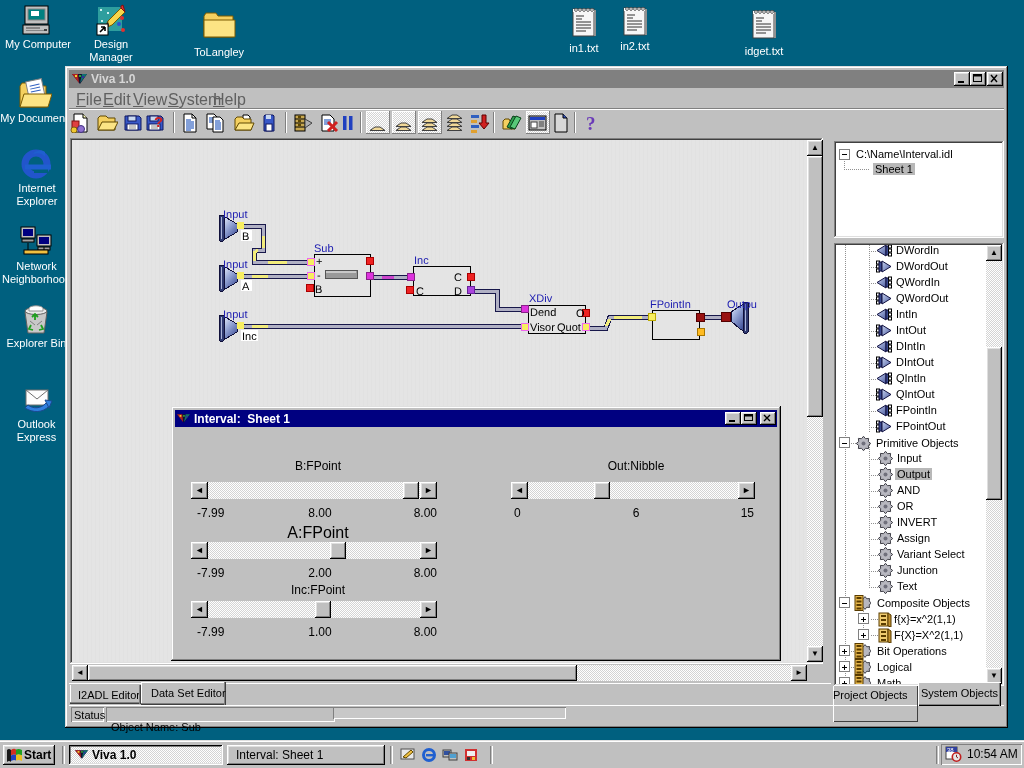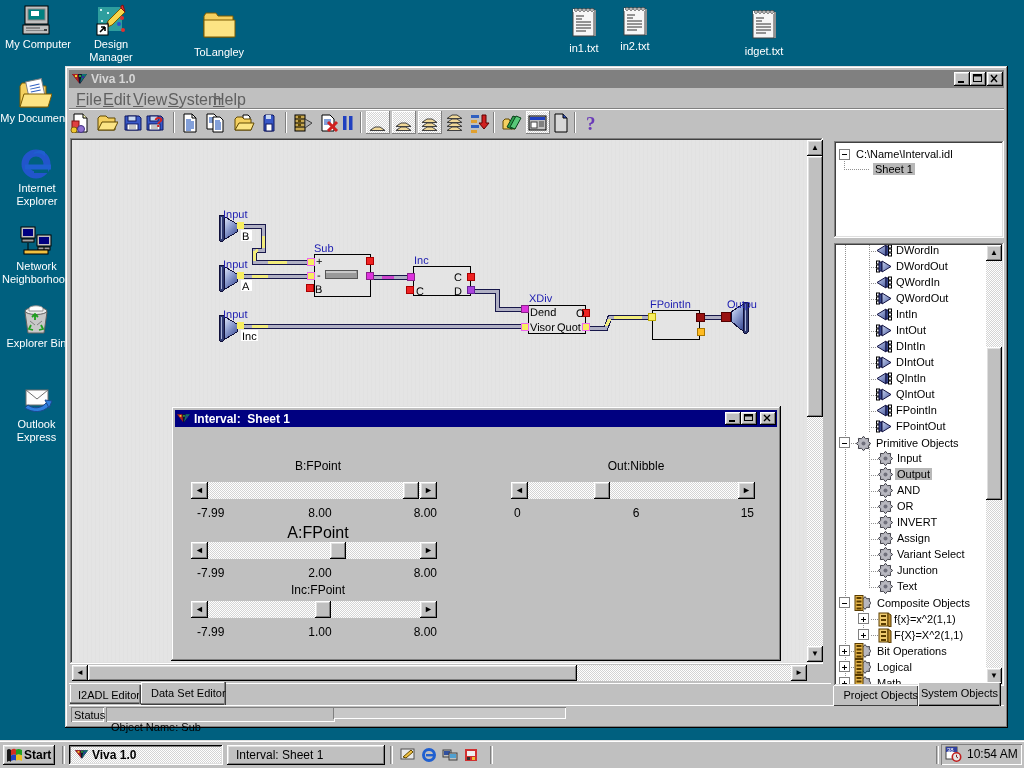--- a/index.html
+++ b/index.html
@@ -972,21 +972,21 @@
 <div class="arr" style="left:0;width:17px;height:17px;line-height:17px;font-size:9px">◄</div>
 <div class="ab dithl" style="left:17px;width:212px;height:17px"></div>
 <div class="ab bo" style="left:124px;width:16px;height:17px"></div>
 <div class="arr" style="left:229px;width:17px;height:17px;line-height:17px;font-size:9px">►</div>
 </div>
     <div class="tl" style="left:197px;top:625px;font-size:12px">-7.99</div>
     <div class="tl" style="left:290px;top:625px;width:60px;text-align:center;font-size:12px">1.00</div>
     <div class="tl" style="left:377px;top:625px;width:60px;text-align:right;font-size:12px">8.00</div>
   </div>
 
-<div class="ab tl" style="left:833px;top:686px;width:85px;height:20px;box-shadow:inset 1px 0 #fff,inset -1px 0 #404040,inset 0 -1px #404040;text-align:right;line-height:19px">Project Objects</div>
+<div class="ab tl" style="left:833px;top:686px;width:85px;height:36px;box-shadow:inset 1px 0 #fff,inset -1px 0 #404040,inset 0 -1px #404040;text-align:left;line-height:19px">Project Objects</div>
 <div class="ab tl" style="left:918px;top:682px;width:83px;height:24px;background:#c0c0c0;box-shadow:inset 1px 0 #fff,inset 0 1px #fff,inset -1px 0 #000,inset -2px 0 #808080,inset 0 -1px #000,inset 0 -2px #808080;text-align:center;line-height:22px">System Objects</div>
 <div id="taskbar">
     <div class="ab" style="left:0;top:740px;width:1024px;height:28px;background:#c0c0c0;box-shadow:inset 0 1px #dfdfdf,inset 0 2px #fff"></div>
     <div class="ab bo" style="left:3px;top:745px;width:52px;height:20px">
       <div class="ab" style="left:3px;top:2px">
         <svg width="18" height="16" viewBox="0 0 18 16">
           <path d="M1 3 Q3 1 5 3 L5 15 Q3 13 1 15 Z" fill="#1a1a1a"></path>
           <path d="M5 3 Q8 1 10 2.5 L10 8 Q8 7 5 8.5 Z" fill="#d03020"></path>
           <path d="M10 2.5 Q13 1.5 16 3 L16 8.5 Q13 7 10 8 Z" fill="#20a020"></path>
           <path d="M5 8.5 Q8 7 10 8 L10 13.5 Q8 12.5 5 14 Z" fill="#2040c0"></path>

